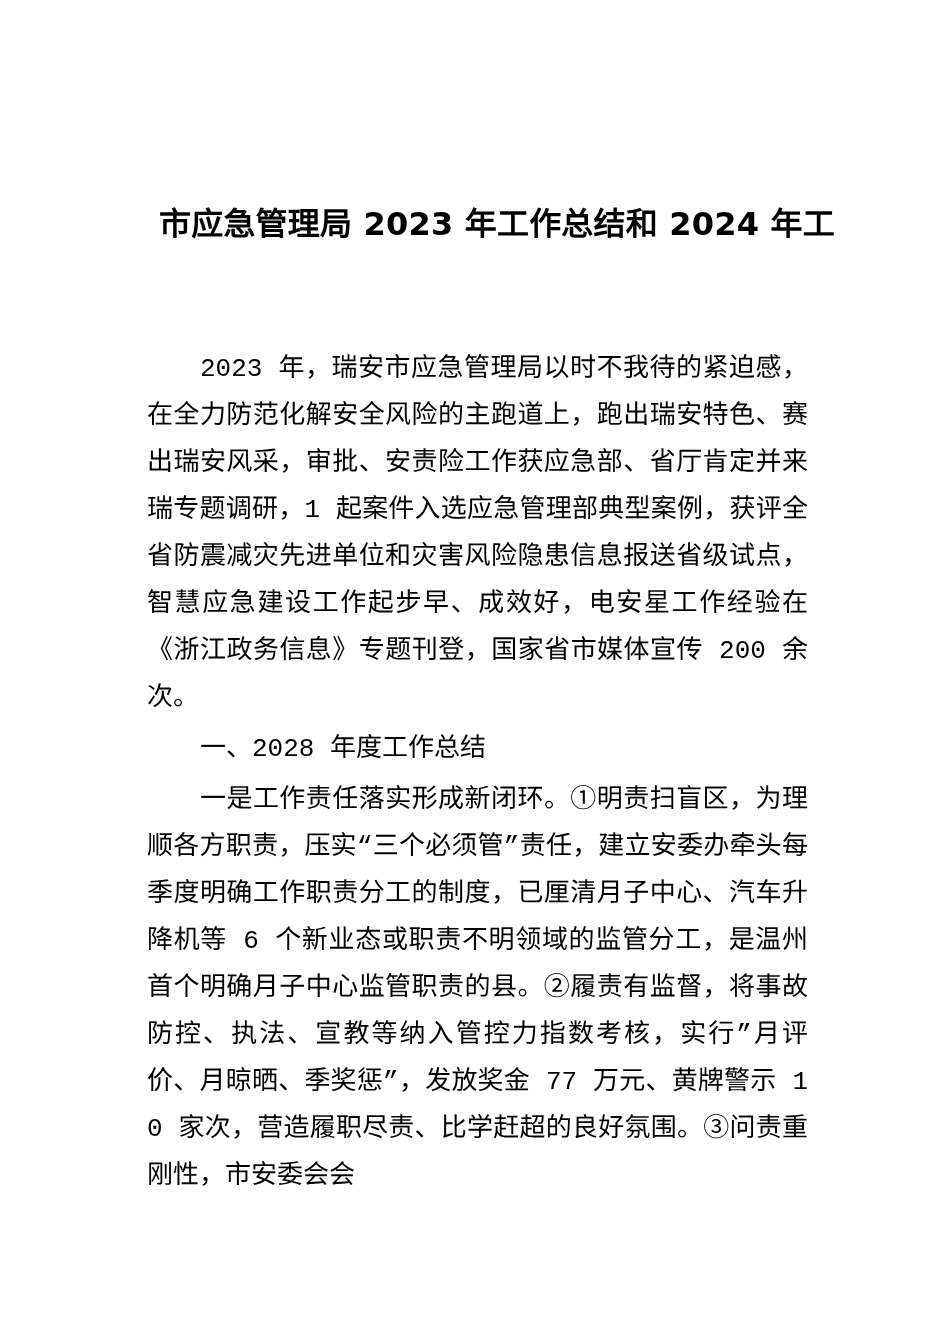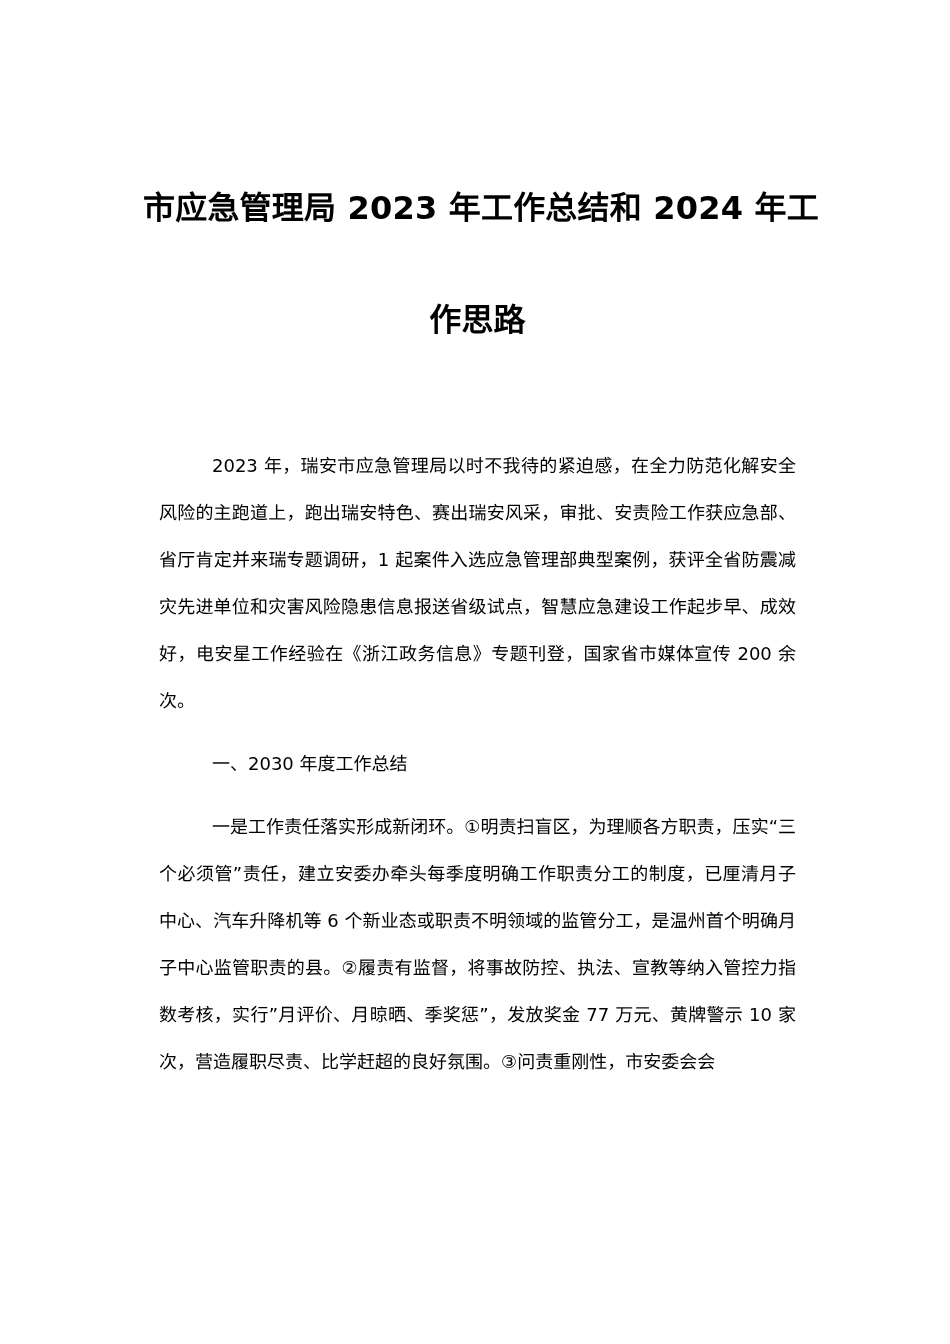--- a/index.html
+++ b/index.html
@@ -27,21 +27,21 @@
 
   .content {
     position: absolute;
     left: 143px;
     top: 0;
     width: 669px;
   }
 
   
   .doc-title {
-    margin: 0;
+    margin: 16px;
     padding-top: 152px;
     font-size: 32px;
     font-weight: 700;
     line-height: 112px;
     text-align: center;
     letter-spacing: 0.2px;
     word-break: break-all;
     color: #000000;
   }
 
@@ -58,54 +58,54 @@
   .title-line-2 {
     text-align: center;
   }
 
   
   .body-block {
     margin-top: 66px;
   }
 
   p.para {
-    margin: 16px;
-    font-size: 18px;
+    margin: 4px;
+    font-size: 26px;
     line-height: 47px;
     text-align: justify;
     text-justify: inter-ideograph;
     text-indent: 53px;
     word-break: break-all;
     letter-spacing: 0;
     color: #000000;
+    font-family: Liberation Mono, monospace;
   }
 
   p.para + p.para {
     margin-top: 0;
   }
 
   .heading-para {
     text-indent: 53px;
   }
 </style>
 </head>
 <body>
 
 <div class="page">
   <div class="content">
 
     <h1 class="doc-title">
       <span class="title-line title-line-1">市应急管理局 2023 年工作总结和 2024 年工</span>
-      <span class="title-line title-line-2">作思路</span>
     </h1>
 
     <div class="body-block">
 
       <p class="para">2023 年，瑞安市应急管理局以时不我待的紧迫感，在全力防范化解安全风险的主跑道上，跑出瑞安特色、赛出瑞安风采，审批、安责险工作获应急部、省厅肯定并来瑞专题调研，1 起案件入选应急管理部典型案例，获评全省防震减灾先进单位和灾害风险隐患信息报送省级试点，智慧应急建设工作起步早、成效好，电安星工作经验在《浙江政务信息》专题刊登，国家省市媒体宣传 200 余次。</p>
 
-      <p class="para heading-para">一、2030 年度工作总结</p>
+      <p class="para heading-para">一、2028 年度工作总结</p>
 
       <p class="para">一是工作责任落实形成新闭环。①明责扫盲区，为理顺各方职责，压实“三个必须管”责任，建立安委办牵头每季度明确工作职责分工的制度，已厘清月子中心、汽车升降机等 6 个新业态或职责不明领域的监管分工，是温州首个明确月子中心监管职责的县。②履责有监督，将事故防控、执法、宣教等纳入管控力指数考核，实行”月评价、月晾晒、季奖惩”，发放奖金 77 万元、黄牌警示 10 家次，营造履职尽责、比学赶超的良好氛围。③问责重刚性，市安委会会</p>
 
     </div>
 
   </div>
 </div>
 
 </body></html>

